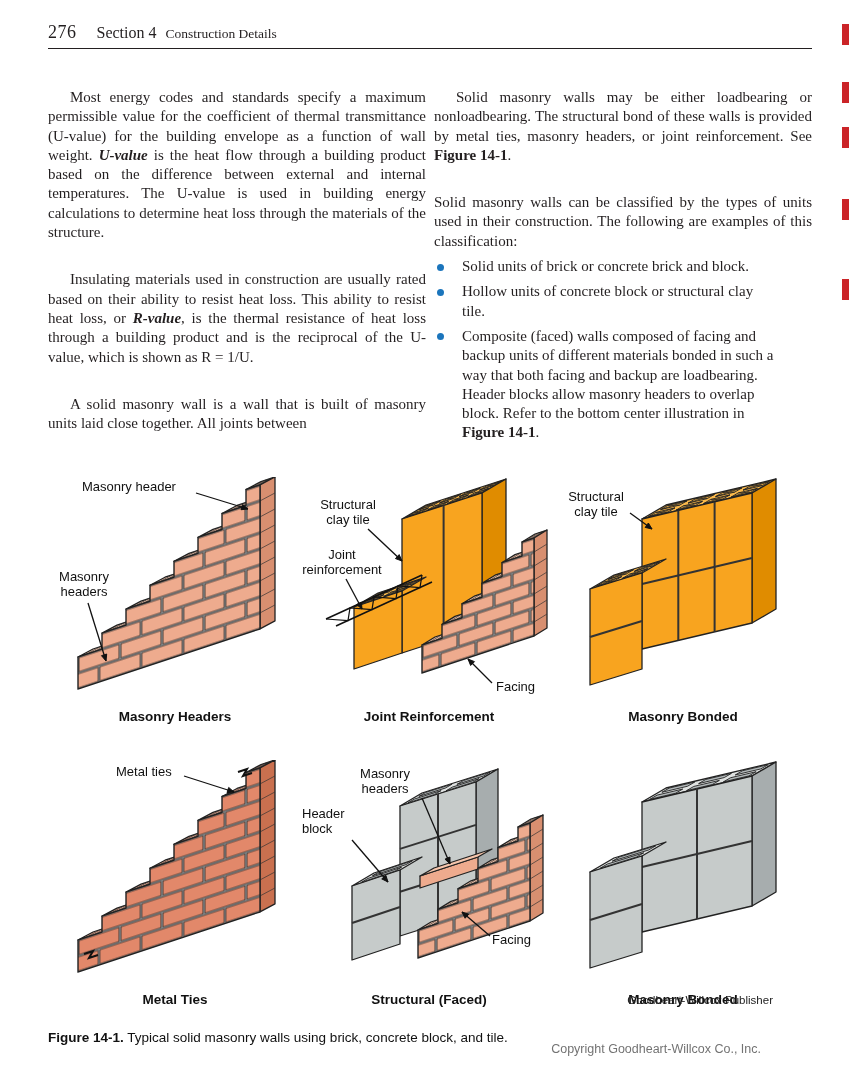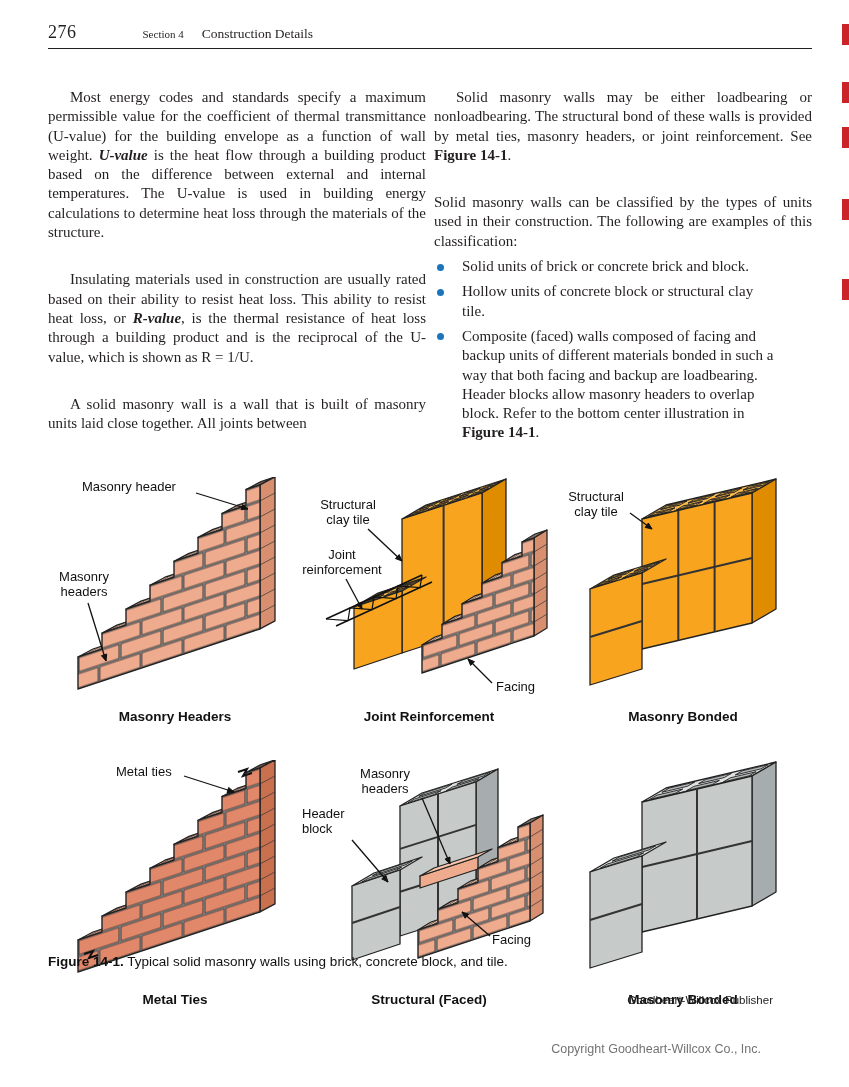--- a/index.html
+++ b/index.html
@@ -1,22 +1,22 @@
 <!DOCTYPE html>
 <html><head>
 <meta charset="utf-8">
 <style>
   html,body{margin:0;padding:0;background:#e9e9e9;}
   .page{position:relative;width:849px;height:1087px;background:#ffffff;margin:0 auto;
         font-family:"Liberation Serif",serif;color:#231f20;overflow:hidden;}
   
   .runhead-wrap{position:absolute;top:22px;left:48px;right:37px;border-bottom:1px solid #231f20;padding-bottom:5px;}
   .pagenum{font-size:18px;letter-spacing:.5px;}
-  .rh-section{font-size:11px;margin-left:62px;}
-  .rh-title{font-size:13.5px;margin-left:14px;}
+  .rh-section{font-size:16px;margin-left:16px;}
+  .rh-title{font-size:13.5px;margin-left:5px;}
   
   .tab{position:absolute;right:0;width:7px;height:21px;background:#cb2428;}
   
   .cols{position:absolute;top:60px;left:48px;width:764px;display:flex;gap:8px;}
   .col{width:378px;font-size:15px;line-height:19.3px;}
   .col p{margin:0;text-align:justify;}
   .col p.ind{text-indent:22px;margin-top:28px;}
   h1.head-red{font-family:"Liberation Sans",sans-serif;font-weight:400;font-size:28px;
       color:#e8252a;margin:17px 0 10px 0;letter-spacing:0;}
   .bi{font-weight:bold;font-style:italic;}
@@ -28,21 +28,21 @@
   .figure{position:absolute;top:465px;left:48px;width:762px;display:grid;
           grid-template-columns:254px 254px 254px;row-gap:36px;margin-top:12px;}
   .figcell{position:relative;width:254px;}
   .figcell svg{display:block;}
   .figlabel{position:absolute;font-family:"Liberation Sans",sans-serif;font-size:13px;
             line-height:15px;color:#111;}
   .figcap{font-family:"Liberation Sans",sans-serif;font-weight:bold;font-size:13.5px;
           text-align:center;margin-top:4px;color:#111;}
   .credit{position:absolute;top:994px;right:76px;font-family:"Liberation Sans",sans-serif;
           font-size:11.5px;color:#222;}
-  .fig-caption-line{position:absolute;top:954px;left:48px;width:720px;
+  .fig-caption-line{position:absolute;top:1030px;left:48px;width:720px;
           font-family:"Liberation Sans",sans-serif;font-size:13.5px;color:#111;margin:0;}
   .copyright{position:absolute;top:1042px;right:88px;font-family:"Liberation Sans",sans-serif;
           font-size:12.5px;color:#737373;}
 </style>
 </head>
 <body>
 
 <div class="page">
 
   <div class="tab" style="top:24px"></div>

